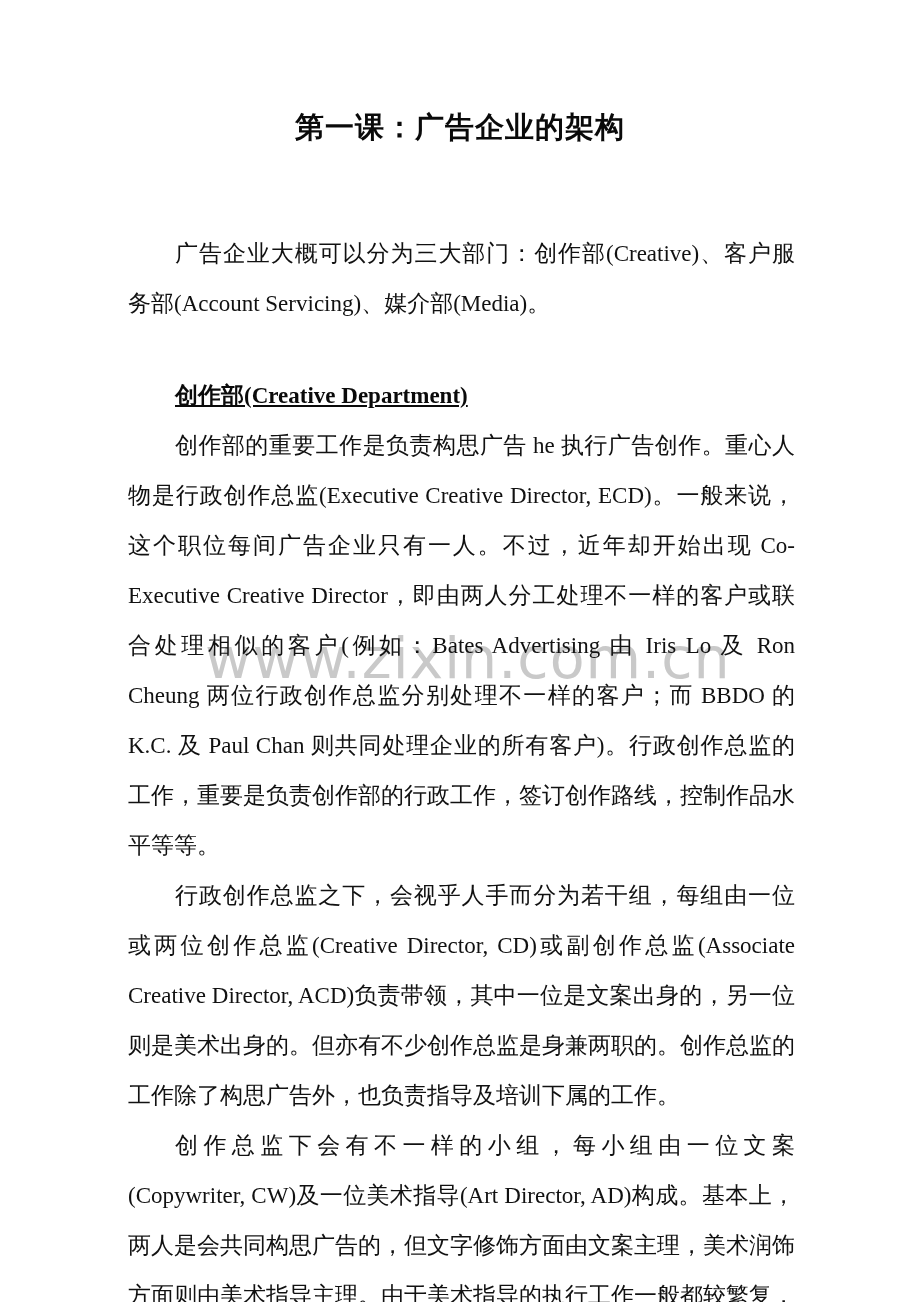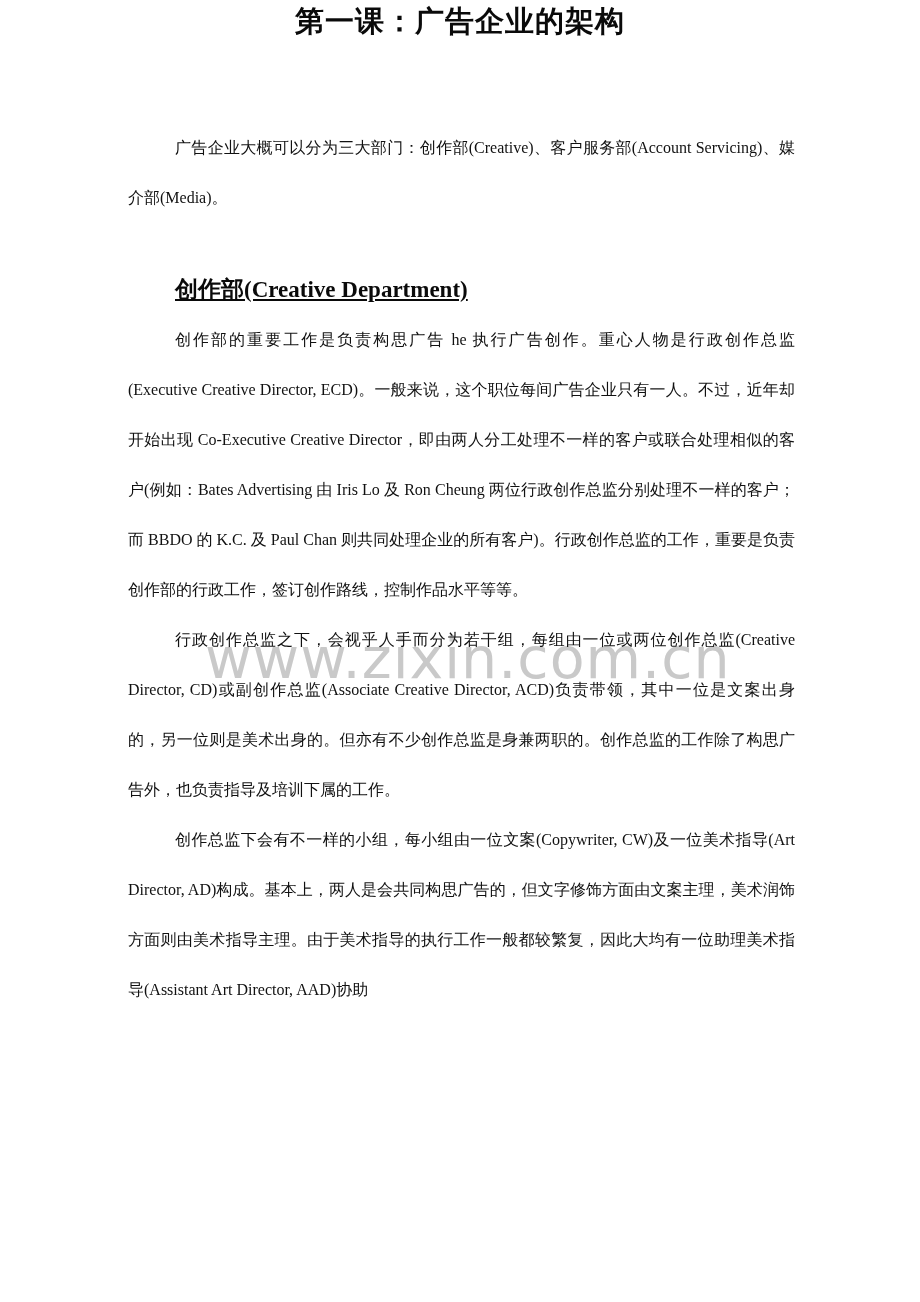--- a/index.html
+++ b/index.html
@@ -11,20 +11,21 @@
     position: relative;
     width: 920px;
     height: 1302px;
     background: #ffffff;
     overflow: hidden;
     font-family: "Liberation Serif", "DejaVu Serif", serif;
     color: #111111;
   }
   .doc-title {
     margin: 0;
+    padding-top: 106px;
     text-align: center;
     font-size: 29px;
     line-height: 42px;
     font-weight: bold;
     letter-spacing: 1px;
     color: #0a0a0a;
     position: relative;
     z-index: 1;
   }
   .watermark {
@@ -40,21 +41,21 @@
     white-space: nowrap;
     user-select: none;
   }
   .content {
     position: relative;
     z-index: 1;
     margin: 0 125px 0 128px;
   }
   .content p.paragraph {
     margin: 0;
-    font-size: 16px;
+    font-size: 23px;
     line-height: 50px;
     text-indent: 47px;
     text-align: justify;
     color: #111111;
   }
   .content p.paragraph:first-child {
     margin-top: 81px;
   }
   .content h2.heading {
     margin: 42px 0 0 0;

